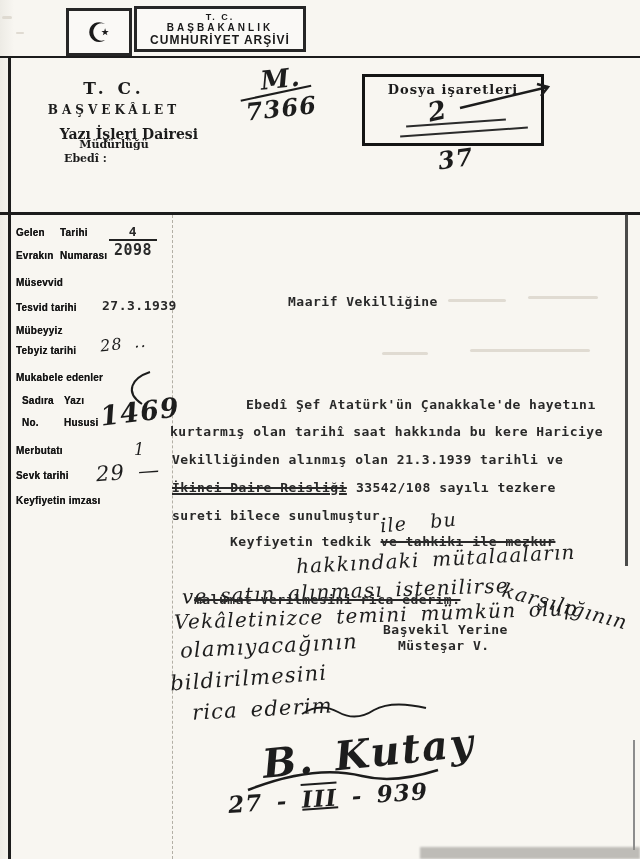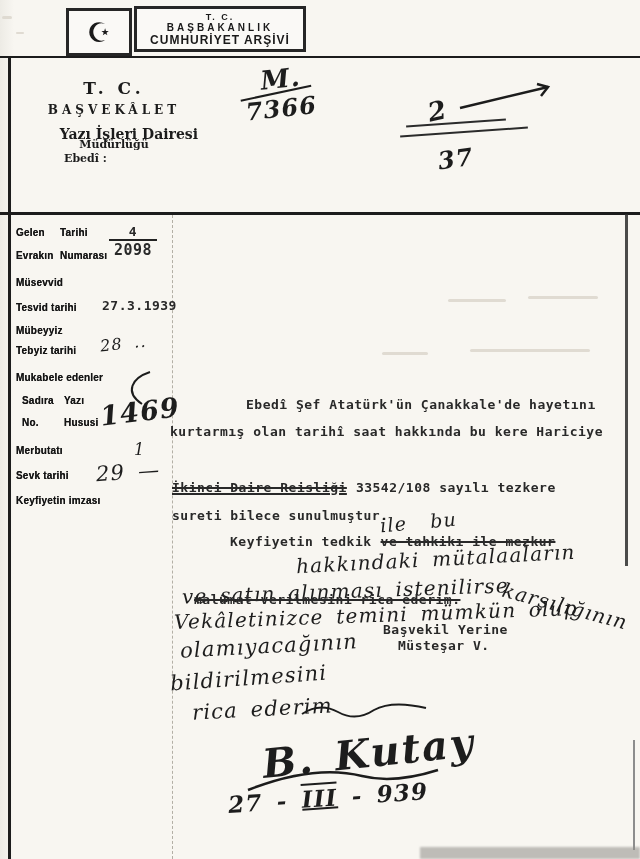--- a/index.html
+++ b/index.html
@@ -53,20 +53,23 @@
   <div class="abs lh" style="left:30px;top:126px;width:168px;text-align:right;font-size:14px;">Yazı İşleri Dairesi</div>
   <div class="abs lh" style="left:30px;top:138px;width:168px;text-align:center;font-size:11px;">Müdürlüğü</div>
   <div class="abs lh" style="left:64px;top:152px;font-size:11px;">Ebedî :</div>
 
   <div class="abs" style="left:240px;top:64px;transform:rotate(-6deg);">
     <div class="hw" style="font-size:26px;font-weight:bold;margin-left:22px;">M.</div>
     <div style="width:72px;border-top:2.5px solid #1d1d1d;transform:rotate(-6deg);margin:-2px 0 0 0;"></div>
     <div class="hw" style="font-size:24px;font-weight:bold;margin-left:4px;">7366</div>
   </div>
 
+  <div class="abs" style="left:362px;top:74px;width:182px;height:72px;border:3px solid #141414;box-sizing:border-box;text-align:center;">
+    <div class="lh" style="font-size:13px;font-weight:bold;margin-top:5px;letter-spacing:1px;">Dosya işaretleri</div>
+  </div>
   <div class="abs hw" style="left:428px;top:96px;font-size:26px;font-weight:bold;transform:rotate(-12deg);">2</div>
   <div class="abs" style="left:406px;top:122px;width:100px;border-top:2px solid #2b2b2b;transform:rotate(-4deg);"></div>
   <div class="abs" style="left:400px;top:131px;width:128px;border-top:2px solid #2b2b2b;transform:rotate(-4deg);"></div>
   <svg class="abs" style="left:458px;top:80px;" width="100" height="32">
     <line x1="2" y1="28" x2="90" y2="7" stroke-width="2.5"></line>
     <polyline points="79,4 90,7 83,16" stroke-width="2.5"></polyline>
   </svg>
   <div class="abs hw" style="left:438px;top:144px;font-size:24px;font-weight:bold;transform:rotate(-8deg);">37</div>
 
   <div class="abs rule" style="left:0;top:212px;width:640px;height:3px;"></div>
@@ -108,28 +111,30 @@
   <div class="abs hw" style="left:100px;top:396px;font-size:27px;font-weight:bold;transform:rotate(-7deg);">1469</div>
 
   <div class="abs lbl" style="left:16px;top:445px;">Merbutatı</div>
   <div class="abs hw" style="left:134px;top:440px;font-size:16px;">1</div>
 
   <div class="abs lbl" style="left:16px;top:470px;">Sevk tarihi</div>
   <div class="abs hw" style="left:96px;top:460px;font-size:21px;transform:rotate(-4deg);">29 —</div>
 
   <div class="abs lbl" style="left:16px;top:495px;">Keyfiyetin imzası</div>
 
+  <div class="abs typed" style="left:288px;top:294px;">Maarif Vekilliğine</div>
 
   <div class="abs smudge" style="left:448px;top:299px;width:58px;height:3px;"></div>
   <div class="abs smudge" style="left:528px;top:296px;width:70px;height:3px;"></div>
   <div class="abs smudge" style="left:382px;top:352px;width:46px;height:3px;"></div>
   <div class="abs smudge" style="left:470px;top:349px;width:120px;height:3px;"></div>
 
   <div class="abs typed" style="left:246px;top:397px;">Ebedî Şef Atatürk'ün Çanakkale'de hayetını</div>
   <div class="abs typed" style="left:170px;top:424px;">kurtarmış olan tarihî saat hakkında bu kere Hariciye</div>
+  <div class="abs typed" style="left:172px;top:452px;">Vekilliğinden alınmış olan 21.3.1939 tarihli ve</div>
   <div class="abs typed" style="left:172px;top:480px;">
     <span class="strucku">İkinci Daire Reisliği</span><span style="margin-left:9px;">33542/108 sayılı tezkere</span>
   </div>
   <div class="abs typed" style="left:172px;top:508px;">sureti bilece sunulmuştur.</div>
 
   <div class="abs hw" style="left:380px;top:511px;font-size:19px;word-spacing:16px;transform:rotate(-5deg);">ile bu</div>
 
   <div class="abs typed" style="left:230px;top:534px;">
     <span>Keyfiyetin tedkik</span><span class="struck" style="margin-left:9px;">ve tahkikı ile mezkur</span>
   </div>

